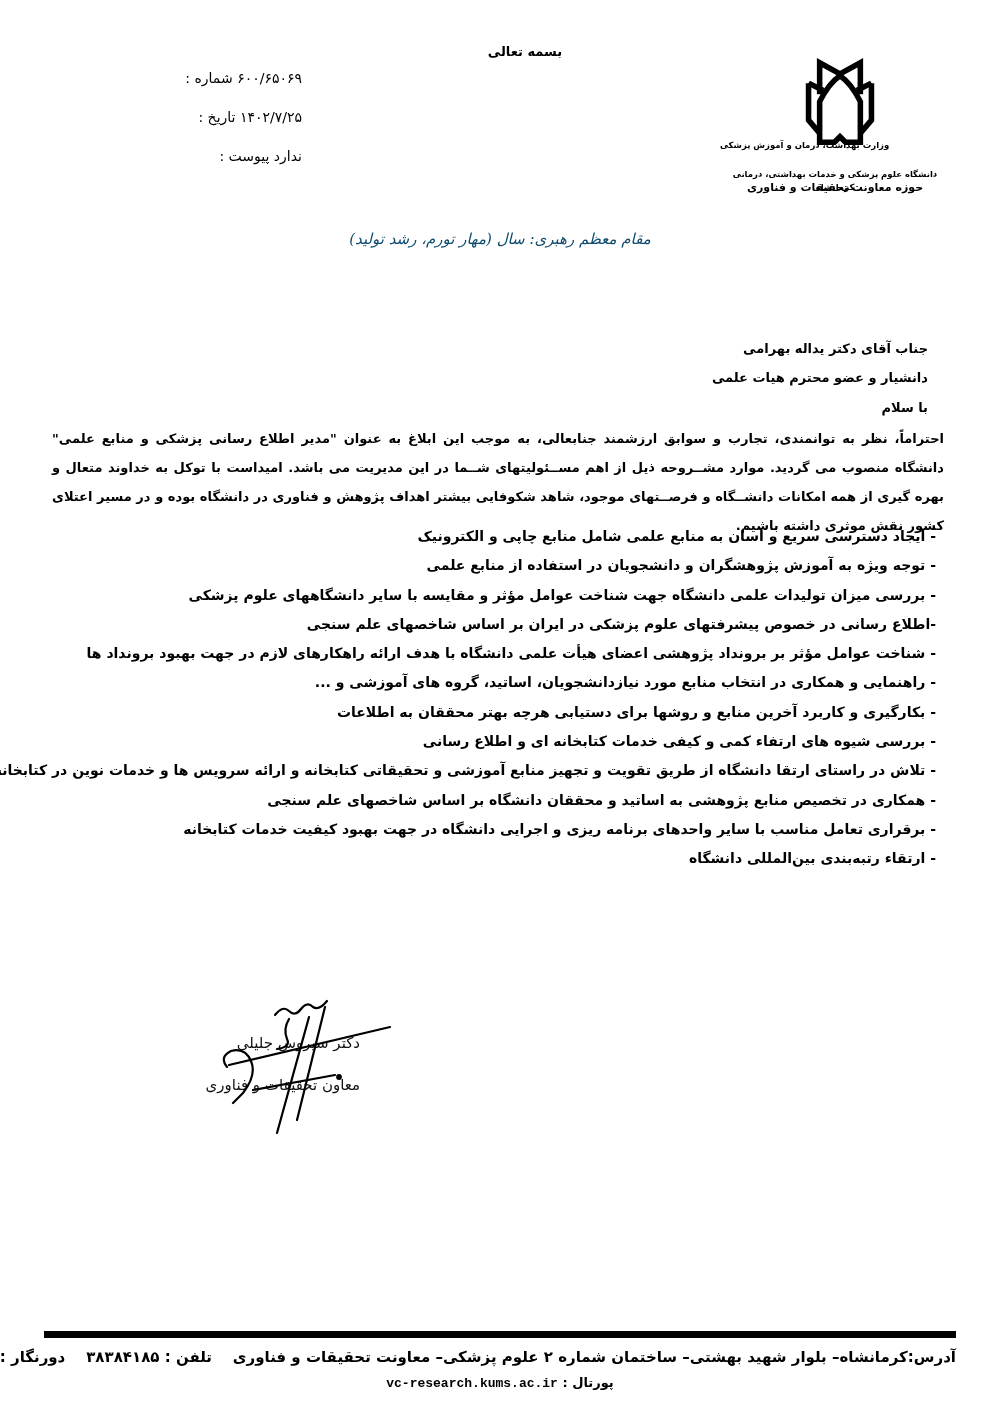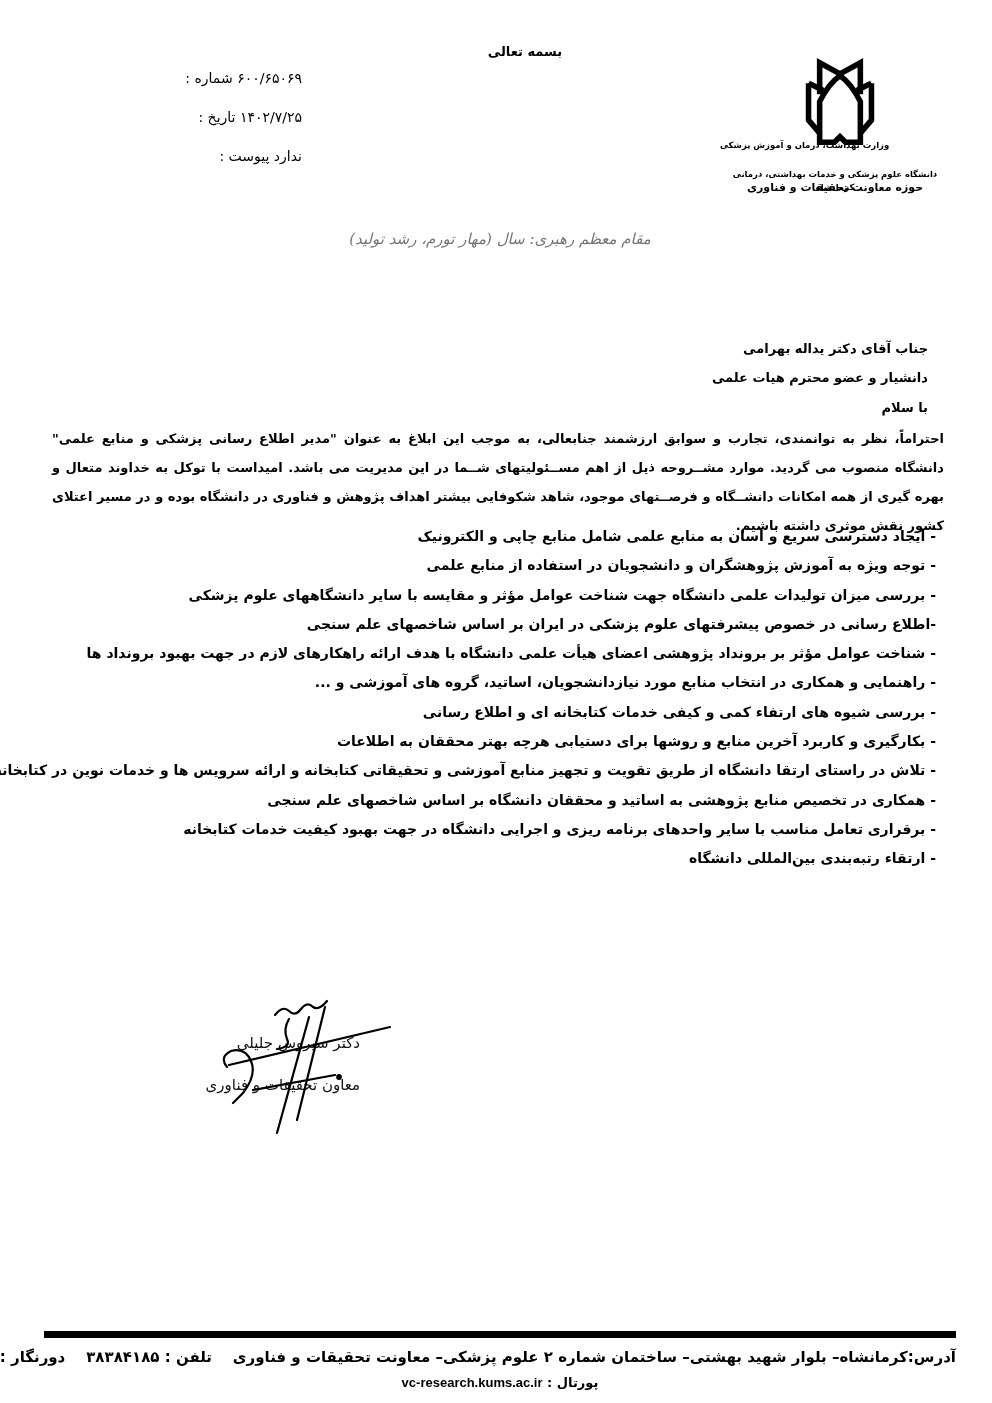--- a/index.html
+++ b/index.html
@@ -7,21 +7,21 @@
          font-family:"DejaVu Sans", sans-serif; color:#000; }
   .abs { position:absolute; }
   .rtl { direction:rtl; text-align:right; unicode-bidi:plaintext; }
   .bismillah { top:44px; left:470px; width:110px; text-align:center; font-weight:bold; font-size:13px; }
   .meta { left:150px; width:170px; font-weight:normal; font-size:14px; }
   .meta .lbl { display:inline-block; }
   .meta .val { display:inline-block; margin-right:18px; }
   .logo { left:803px; top:46px; width:74px; height:102px; }
   .org { left:720px; width:230px; text-align:center; font-weight:bold; font-size:8.5px; line-height:13px; }
   .org.big { font-size:11px; }
-  .motto { top:230px; left:330px; width:340px; text-align:center; font-family:"DejaVu Serif", serif; font-style:italic; font-size:15px; color:#737373; }
+  .motto { top:230px; left:330px; width:340px; text-align:center; font-family:"DejaVu Serif", serif; font-style:italic; font-size:15px; color:#0c4a6e; }
   .addr { right:64px; font-weight:bold; font-size:13px; }
   .body-par { right:48px; left:44px; font-weight:bold; font-size:13px; line-height:29px; text-align:justify; text-align-last:right;margin-left:8px; }
   .items { right:48px; width:760px; font-weight:bold; font-size:14px; line-height:29.3px; list-style:none; margin:8px; padding:0; }
   .items li { white-space:nowrap; }
   .sig { left:205px; top:995px; width:210px; height:150px; }
   .sig-text { left:200px; width:160px; font-family:"DejaVu Sans", sans-serif; font-size:15px; color:#111; }
   .footer-rule { left:44px; top:1331px; width:912px; height:7px; background:#000; }
   .footer-line { left:44px; width:912px; text-align:center; font-weight:bold; font-size:15px; white-space:nowrap; }
   .footer-line.small { font-size:13px; }
 </style>
@@ -66,22 +66,22 @@
 
 <div class="abs body-par rtl" style="top:424px;">احتراماً، نظر به توانمندی، تجارب و سوابق ارزشمند جنابعالی، به موجب این ابلاغ به عنوان "مدیر اطلاع رسانی پزشکی و منابع علمی" دانشگاه منصوب می گردید. موارد مشــروحه ذیل از اهم مســئولیتهای شــما در این مدیریت می باشد. امیداست با توکل به خداوند متعال و بهره گیری از همه امکانات دانشــگاه و فرصــتهای موجود، شاهد شکوفایی بیشتر اهداف پژوهش و فناوری در دانشگاه بوده و در مسیر اعتلای کشور نقش موثری داشته باشیم.</div>
 
 <ul class="abs items rtl" style="top:514px;">
   <li>- ایجاد دسترسی سریع و آسان به منابع علمی شامل منابع چاپی و الکترونیک</li>
   <li>- توجه ویژه به آموزش پژوهشگران و دانشجویان در استفاده از منابع علمی</li>
   <li>- بررسی میزان تولیدات علمی دانشگاه جهت شناخت عوامل مؤثر و مقایسه با سایر دانشگاههای علوم پزشکی</li>
   <li>-اطلاع رسانی در خصوص پیشرفتهای علوم پزشکی در ایران بر اساس شاخصهای علم سنجی</li>
   <li>- شناخت عوامل مؤثر بر برونداد پژوهشی اعضای هیأت علمی دانشگاه با هدف ارائه راهکارهای لازم در جهت بهبود برونداد ها</li>
   <li>- راهنمایی و همکاری در انتخاب منابع مورد نیازدانشجویان، اساتید، گروه های آموزشی و ...</li>
+  <li>- بکارگیری و کاربرد آخرین منابع و روشها برای دستیابی هرچه بهتر محققان به اطلاعات</li>
   <li>- بررسی شیوه های ارتفاء کمی و کیفی خدمات کتابخانه ای و اطلاع رسانی</li>
-  <li>- بکارگیری و کاربرد آخرین منابع و روشها برای دستیابی هرچه بهتر محققان به اطلاعات</li>
   <li>- تلاش در راستای ارتقا دانشگاه از طریق تقویت و تجهیز منابع آموزشی و تحقیقاتی کتابخانه و ارائه سرویس ها و خدمات نوین در کتابخانه</li>
   <li>- همکاری در تخصیص منابع پژوهشی به اساتید و محققان دانشگاه بر اساس شاخصهای علم سنجی</li>
   <li>- برقراری تعامل مناسب با سایر واحدهای برنامه ریزی و اجرایی دانشگاه در جهت بهبود کیفیت خدمات کتابخانه</li>
   <li>- ارتقاء رتبه‌بندی بین‌المللی دانشگاه</li>
 </ul>
 
 <div class="abs sig-text rtl" style="top:1034px;">دکتر سیروس جلیلی</div>
 <div class="abs sig-text rtl" style="top:1076px;">معاون تحقیقات و فناوری</div>
 <svg class="abs sig" viewBox="0 0 210 150">
   <g fill="none" stroke="#000" stroke-width="2.2" stroke-linecap="round">
@@ -101,14 +101,14 @@
   <span>آدرس:کرمانشاه– بلوار شهید بهشتی– ساختمان شماره ۲ علوم پزشکی– معاونت تحقیقات و فناوری</span>
   &nbsp;&nbsp;
   <span>تلفن :</span>
   <span>۳۸۳۸۴۱۸۵</span>
   &nbsp;&nbsp;
   <span>دورنگار :</span>
   
 </div>
 <div class="abs footer-line small rtl" style="top:1375px; text-align:center;">
   <span>پورتال :</span>
-  <span style="font-family:Liberation Sans, sans-serif;margin-top:47px;">vc-research.kums.ac.ir</span>
+  <span style="font-family:Liberation Mono, monospace;margin-top:47px;">vc-research.kums.ac.ir</span>
 </div>
 
 </body></html>

